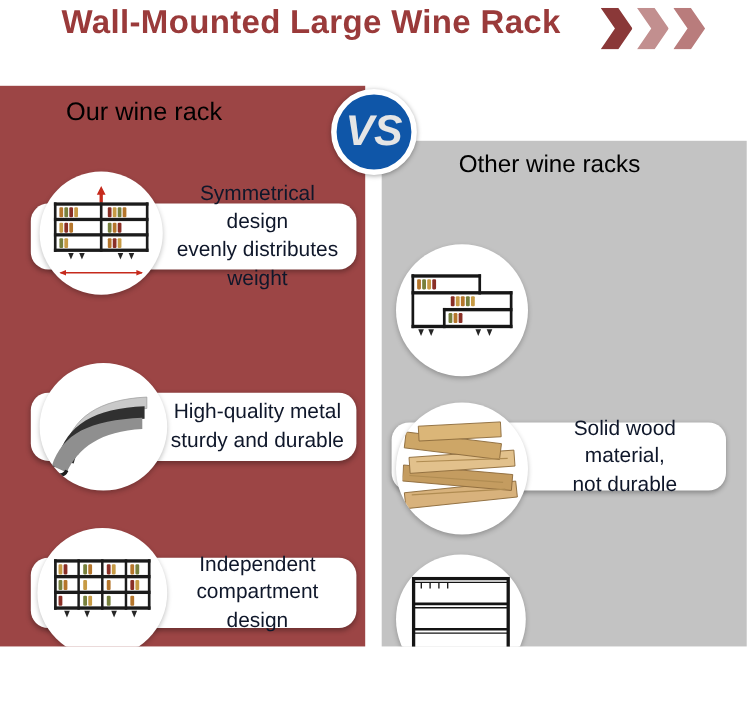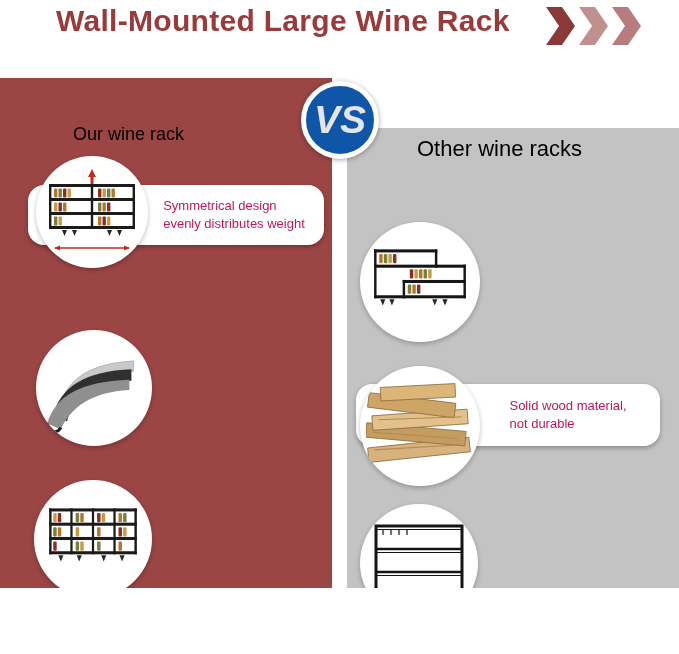--- a/index.html
+++ b/index.html
@@ -18,39 +18,39 @@
     clip-path:polygon(0 0,55% 0,100% 50%,55% 100%,0 100%,45% 50%);}
   .chev.c1{background:var(--chevron-dark,#8a3838);}
   .chev.c2{background:var(--chevron-mid,#c28f8f);}
   .chev.c3{background:var(--chevron-light,#b97c7c);}
   
   .left-panel{position:absolute;left:0;top:78px;width:332px;bottom:0;
     background:var(--left-panel,#9c4545);}
   .right-panel{position:absolute;left:347px;right:0;top:128px;bottom:0;
     background:var(--right-panel,#c3c3c3);}
   .panel-heading{position:absolute;margin:0;font-weight:400;color:#000;}
-  .left-heading{left:73px;top:10px;font-size:18px;margin-top:36px;}
+  .left-heading{left:60px;top:10px;font-size:23px;}
   .right-heading{left:70px;top:8px;font-size:22px;}
   
   .vs-badge{
     position:absolute;left:301px;top:81px;width:78px;height:78px;box-sizing:border-box;
     border-radius:50%;background:var(--vs-badge,#0f56a8);border:5px solid #fff;
     display:flex;align-items:center;justify-content:center;z-index:6;
     color:#e5e5e5;font-size:39px;font-weight:700;font-style:italic;
     box-shadow:0 1px 5px rgba(0,0,0,.35);
     text-align:right;
   }
   
   .bubble{
     position:absolute;background:#fff;border-radius:16px;z-index:1;
     box-shadow:0 2px 5px rgba(0,0,0,.3);box-sizing:border-box;
     display:flex;align-items:center;justify-content:center;
   }
   .bubble .feature-text{
-    font-size:13px;line-height:1.35;white-space:pre-line;color:#be185d;
+    text-align:center;font-size:19px;line-height:1.35;white-space:pre-line;color:#0f172a;
   }
   .circle{
     position:absolute;background:#fff;border-radius:50%;z-index:2;overflow:hidden;
     box-shadow:0 2px 5px rgba(0,0,0,.25);
     display:flex;align-items:center;justify-content:center;
   }
   
   .li1b{left:28px;top:107px;width:296px;height:60px;padding:6px 8px 6px 124px;}
   .li1c{left:36px;top:78px;width:112px;height:112px;}
   .li2b{left:28px;top:279px;width:296px;height:62px;padding:6px 8px 6px 124px;}
@@ -125,29 +125,37 @@
             <polygon points="30,62 35,62 32.5,68"></polygon>
           <polygon points="65,62 70,62 67.5,68"></polygon>
             <polygon points="75,62 80,62 77.5,68"></polygon>
         </g>
         <line x1="13" y1="80" x2="87" y2="80" stroke="#c62a1c" stroke-width="1.4"></line>
         <polygon points="12,80 18,77.5 18,82.5" fill="#c62a1c"></polygon>
         <polygon points="88,80 82,77.5 82,82.5" fill="#c62a1c"></polygon>
       </svg>
     </div>
 
+    <div class="bubble li2b">
+      <span class="feature-text">High-quality metal
+sturdy and durable</span>
+    </div>
     <div class="circle li2c">
       <svg viewBox="0 0 100 88" width="104" height="92">
         <path d="M16,66 C22,36 46,20 88,18 L88,28 C52,30 32,44 28,68 Z" fill="#c9c9c9" stroke="#9b9b9b" stroke-width="0.6"></path>
         <path d="M10,72 C18,42 42,28 86,26 L86,37 C50,39 30,54 24,76 Z" fill="#303030"></path>
         <path d="M5,78 C14,50 38,38 84,36 L84,46 C48,48 28,62 18,84 Z" fill="#8f8f8f"></path>
         <path d="M6,78 q-4,7 3,8 q7,1 9,-4" fill="none" stroke="#1e1e1e" stroke-width="3"></path>
       </svg>
     </div>
 
+    <div class="bubble li3b">
+      <span class="feature-text">Independent
+compartment design</span>
+    </div>
     <div class="circle li3c">
       <svg viewBox="0 0 100 88" width="102" height="90">
         <defs>
             <rect id="bC" width="3.4" height="9" rx="1"></rect>
           </defs>
         <g fill="#1b1b1b">
           <rect x="7" y="14" width="86" height="3"></rect>
             <rect x="7" y="28" width="86" height="3"></rect>
           <rect x="7" y="42" width="86" height="3"></rect>
             <rect x="7" y="56" width="86" height="3"></rect>

